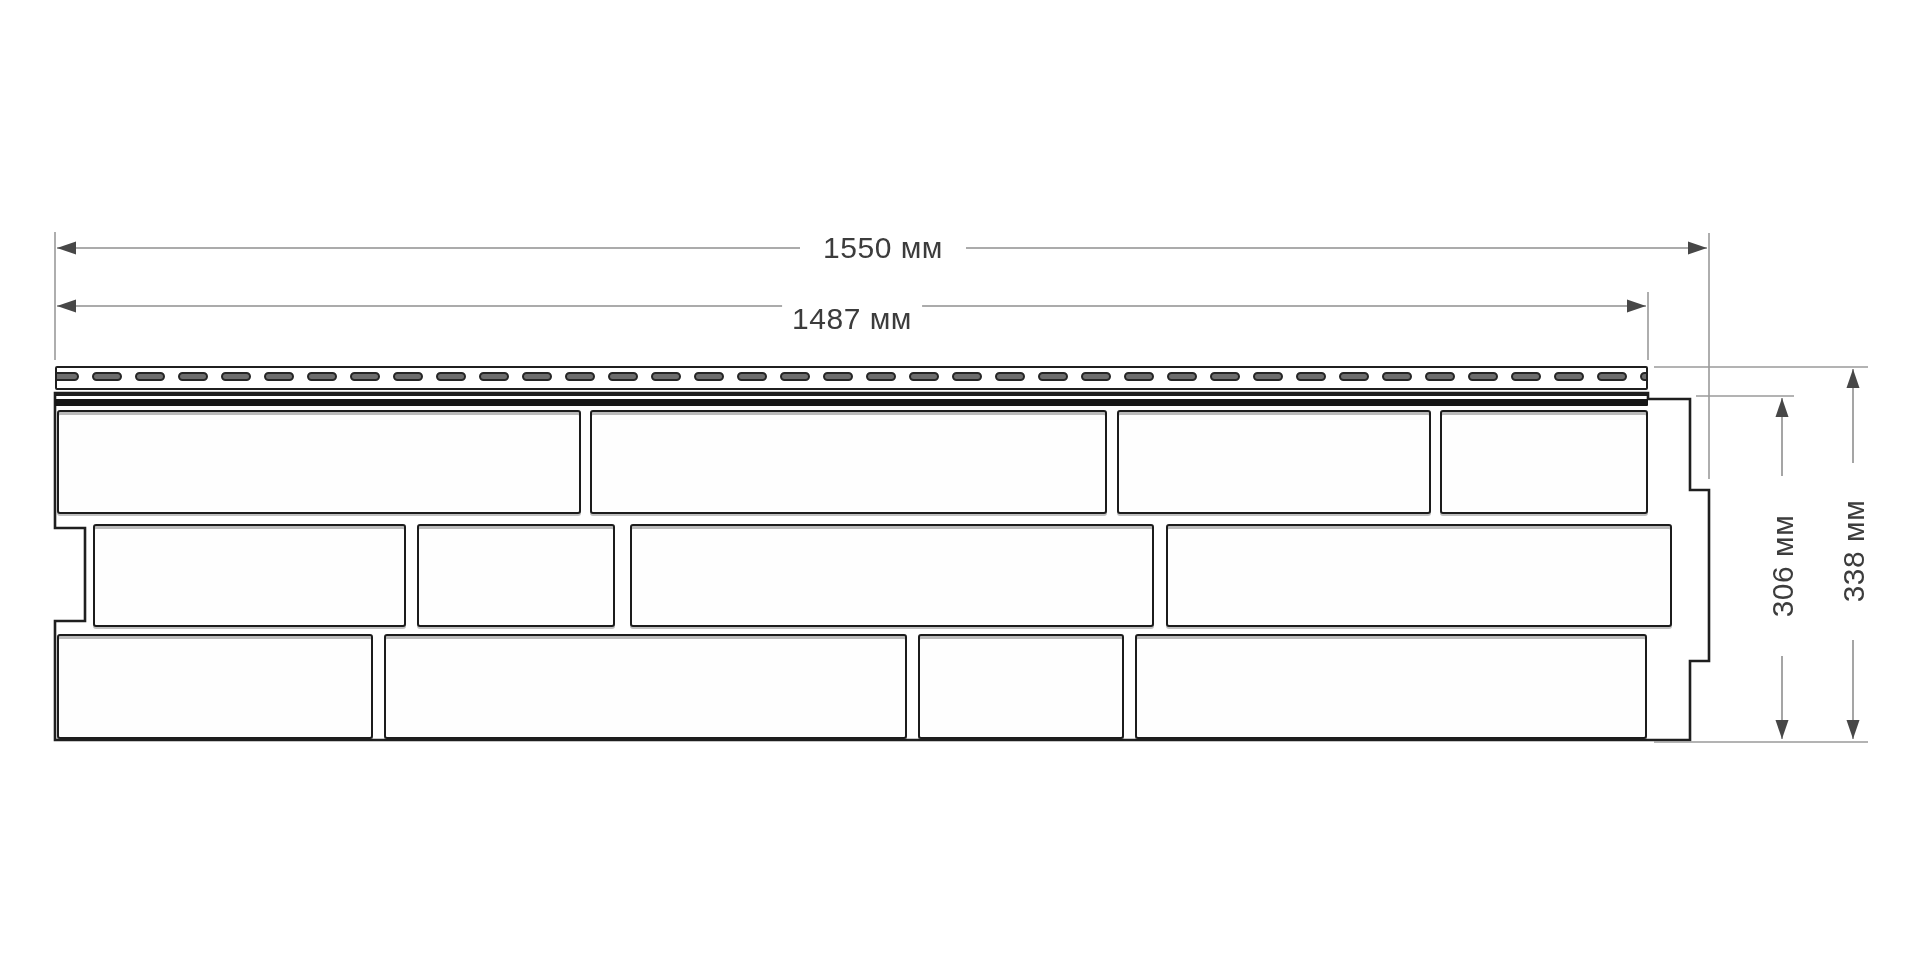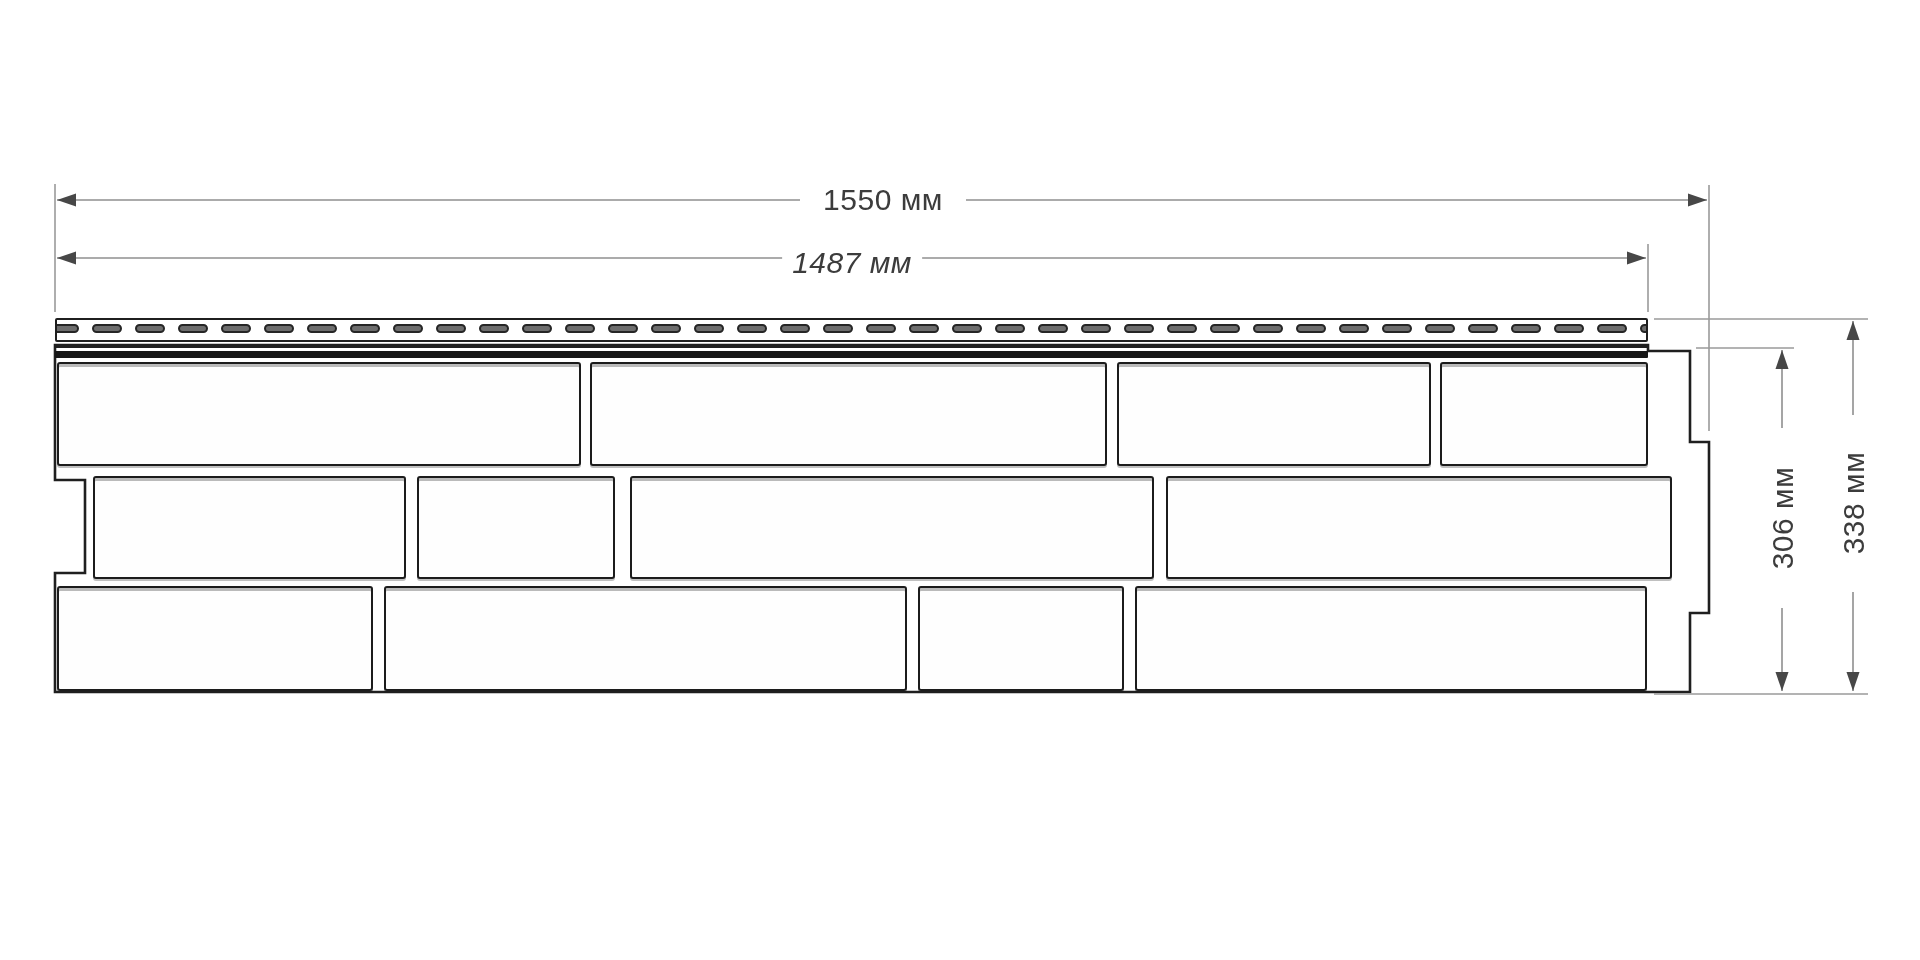--- a/index.html
+++ b/index.html
@@ -7,20 +7,21 @@
     padding: 0;
     background: #ffffff;
     font-family: "Liberation Sans", sans-serif;
   }
   .stage {
     position: relative;
     width: 1920px;
     height: 701px;
     background: #ffffff;
     overflow: hidden;
+    margin-top: 48px;
   }
   .drawing-svg {
     position: absolute;
     left: 0; top: 0;
     width: 1920px;
     height: 960px;
   }
   
   .ext-line   { stroke: #9a9a9a; stroke-width: 1.6; }
   .dim-line   { stroke: #8f8f8f; stroke-width: 1.6; }
@@ -174,19 +175,19 @@
       <div class="brick" style="left: 630px; top: 476px; width: 524px; height: 103px;"></div>
       <div class="brick" style="left: 1166px; top: 476px; width: 506px; height: 103px;"></div>
       <div class="brick" style="left: 57px; top: 586px; width: 316px; height: 105px;"></div>
       <div class="brick" style="left: 384px; top: 586px; width: 523px; height: 105px;"></div>
       <div class="brick" style="left: 918px; top: 586px; width: 206px; height: 105px;"></div>
       <div class="brick" style="left: 1135px; top: 586px; width: 512px; height: 105px;"></div>
     </div>
 
   <div class="dim-label" style="left:883px; top:199px;">1550 мм</div>
 
-  <div class="dim-label" style="left:852px; top:262px;font-style:italic;">1487 мм</div>
+  <div class="dim-label" style="left:852px; top:270px;">1487 мм</div>
 
   <div class="dim-label vertical" style="left:1782px; top:518px;">306 мм</div>
 
   <div class="dim-label vertical" style="left:1853px; top:503px;">338 мм</div>
 
 </div>
 
 </body></html>

